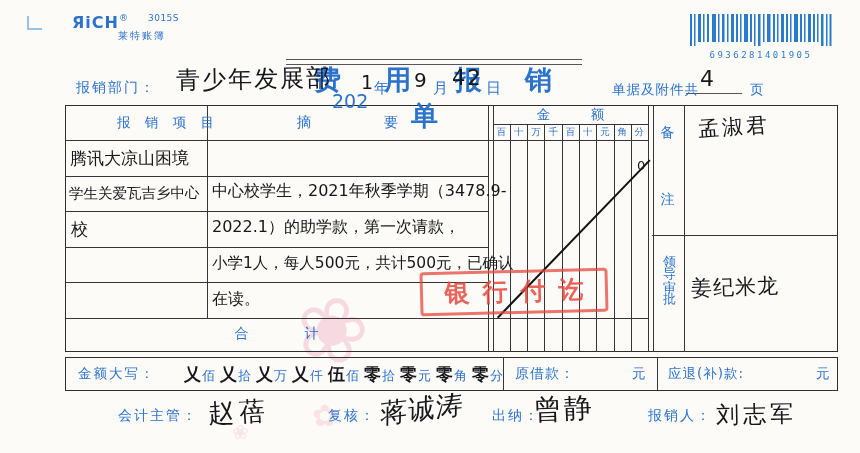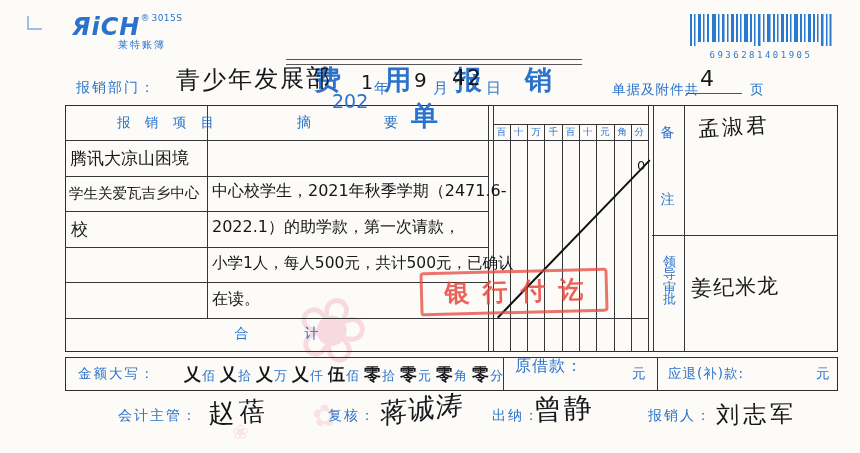--- a/index.html
+++ b/index.html
@@ -44,21 +44,21 @@
 <div class="paper">
 
   <div class="flower" style="left:295px;top:278px;font-size:88px;transform:rotate(14deg);">❀</div>
   <div class="flower" style="left:312px;top:398px;font-size:30px;opacity:.8;">✿</div>
   <div class="flower" style="left:232px;top:420px;font-size:20px;opacity:.7;">❀</div>
 
   <div class="abs" style="left:27px;top:16px;width:13px;height:12px;border-left:2.5px solid #5d9ce0;border-bottom:2.5px solid #5d9ce0;opacity:.6;"></div>
 
   <div class="abs" style="left:72px;top:13px;z-index:2;">
     <div>
-      <span class="blue" style="font-size:24px;font-weight:bold;font-style:italic;letter-spacing:1px;">ЯiCH</span><span class="blue" style="font-size:9px;vertical-align:top;">®</span><span class="blue" style="font-size:9px;vertical-align:top;margin-left:2px;letter-spacing:.5px;text-align:center;">3015S</span>
+      <span class="blue" style="font-size:16px;font-weight:bold;letter-spacing:1px;">ЯiCH</span><span class="blue" style="font-size:9px;vertical-align:top;">®</span><span class="blue" style="font-size:9px;vertical-align:top;margin-left:20px;letter-spacing:.5px;text-align:center;">3015S</span>
     </div>
     <div class="blue" style="font-size:10px;letter-spacing:2px;margin-top:-3px;padding-left:46px;">莱特账簿</div>
   </div>
 
   <div class="abs blue center" style="left:283px;top:24px;width:300px;font-size:27px;font-weight:bold;letter-spacing:17px;text-indent:17px;z-index:2;margin-top:38px;">费 用 报 销 单</div>
   <div class="abs" style="left:286px;top:59px;width:296px;height:4px;border-top:1.6px solid #55555a;border-bottom:1.2px solid #55555a;z-index:2;"></div>
 
   <div class="barcode">
     <svg width="142" height="32">
       <g fill="#2a7ad0">
@@ -134,37 +134,38 @@
   <div class="hline" style="left:65px;top:140px;width:583px;"></div>
   <div class="hline" style="left:65px;top:176px;width:423px;"></div>
   <div class="hline" style="left:65px;top:211px;width:423px;"></div>
   <div class="hline" style="left:65px;top:247px;width:423px;"></div>
   <div class="hline" style="left:65px;top:282px;width:423px;"></div>
   <div class="hline" style="left:65px;top:318px;width:583px;"></div>
   <div class="hline" style="left:652px;top:235px;width:186px;"></div>
 
   <div class="lbl blue center" style="left:65px;top:114px;width:142px;font-size:13.5px;letter-spacing:5px;margin-left:32px;">报 销 项 目</div>
   <div class="lbl blue center" style="left:207px;top:113px;width:281px;font-size:14.5px;">摘　　　　　要</div>
+  <div class="lbl blue center" style="left:493px;top:106px;width:155px;font-size:13.5px;">金　　　额</div>
   <div class="abs units blue" style="left:493px;top:124px;width:155px;height:16px;">
     <span>百</span>
     <span>十</span>
     <span>万</span>
     <span>千</span>
     <span>百</span>
     <span>十</span>
     <span>元</span>
     <span>角</span>
     <span>分</span>
   </div>
 
   <div class="sig hw" style="left:70px;top:147px;font-size:17px;transform:rotate(-.5deg);">腾讯大凉山困境</div>
   <div class="sig hw" style="left:69px;top:184px;font-size:14.5px;transform:rotate(-.5deg);">学生关爱瓦吉乡中心</div>
   <div class="sig hw" style="left:71px;top:218px;font-size:17px;">校</div>
 
-  <div class="sig hw" style="left:212px;top:181px;font-size:16px;">中心校学生，2021年秋季学期（2471.6-</div>
+  <div class="sig hw" style="left:212px;top:181px;font-size:16px;">中心校学生，2021年秋季学期（3478.9-</div>
   <div class="sig hw" style="left:212px;top:217px;font-size:16px;">2022.1）的助学款，第一次请款，</div>
   <div class="sig hw" style="left:212px;top:253px;font-size:15.5px;">小学1人，每人500元，共计500元，已确认</div>
   <div class="sig hw" style="left:212px;top:289px;font-size:16px;">在读。</div>
 
   <div class="sig hw" style="left:637px;top:158px;font-size:13px;">0</div>
 
   <div class="slash"></div>
 
   <div class="lbl blue center" style="left:65px;top:325px;width:423px;font-size:14px;">合　　　　计</div>
 
@@ -211,21 +212,21 @@
       </span>
     <span class="pair">
         <span class="w">零</span>
         <span class="u">角</span>
       </span>
     <span class="pair">
         <span class="w">零</span>
         <span class="u">分</span>
       </span>
   </div>
-  <div class="lbl blue" style="left:515px;top:356px;font-size:16px;letter-spacing:1px;">原借款：</div>
+  <div class="lbl blue" style="left:515px;top:365px;font-size:14px;letter-spacing:1px;">原借款：</div>
   <div class="lbl blue" style="left:632px;top:365px;font-size:13.5px;">元</div>
   <div class="lbl blue" style="left:668px;top:365px;font-size:13.5px;letter-spacing:1px;">应退(补)款:</div>
   <div class="lbl blue" style="left:816px;top:365px;font-size:13.5px;">元</div>
 
   <div class="lbl blue" style="left:118px;top:407px;font-size:14px;letter-spacing:2px;">会计主管：</div>
   <div class="sig hw" style="left:208px;top:395px;font-size:26px;letter-spacing:5px;transform:rotate(-3deg);">赵蓓</div>
   <div class="lbl blue" style="left:328px;top:407px;font-size:14px;letter-spacing:2px;">复核：</div>
   <div class="sig hw" style="left:380px;top:391px;font-size:27px;letter-spacing:1px;transform:rotate(-7deg) skewX(-8deg);">蒋诚涛</div>
   <div class="lbl blue" style="left:492px;top:407px;font-size:14px;letter-spacing:2px;">出纳：</div>
   <div class="sig hw" style="left:534px;top:390px;font-size:28px;letter-spacing:2px;transform:rotate(-2deg);">曾静</div>

